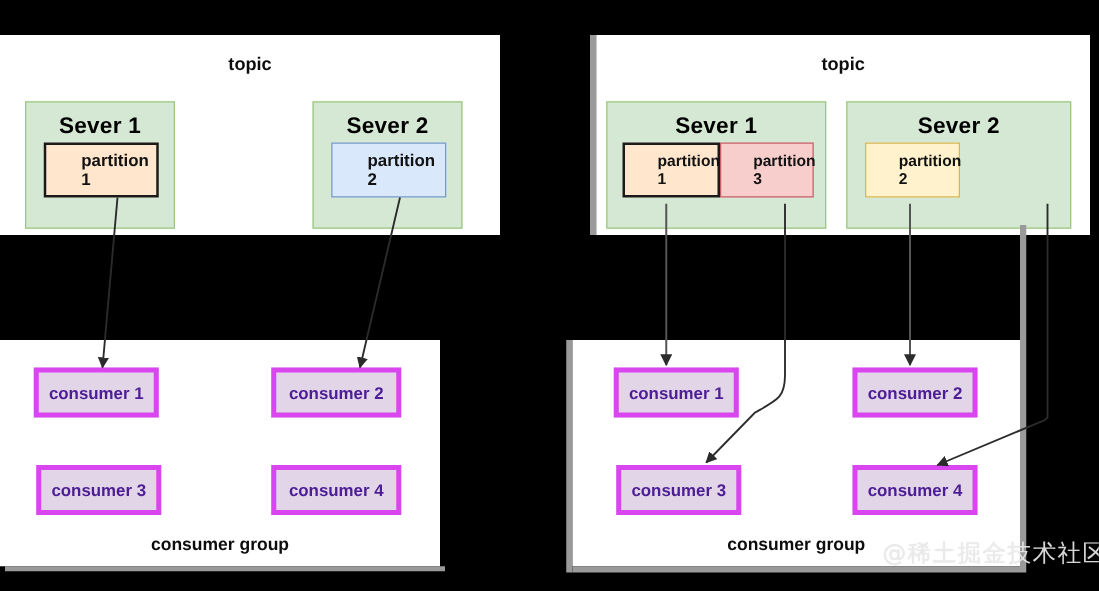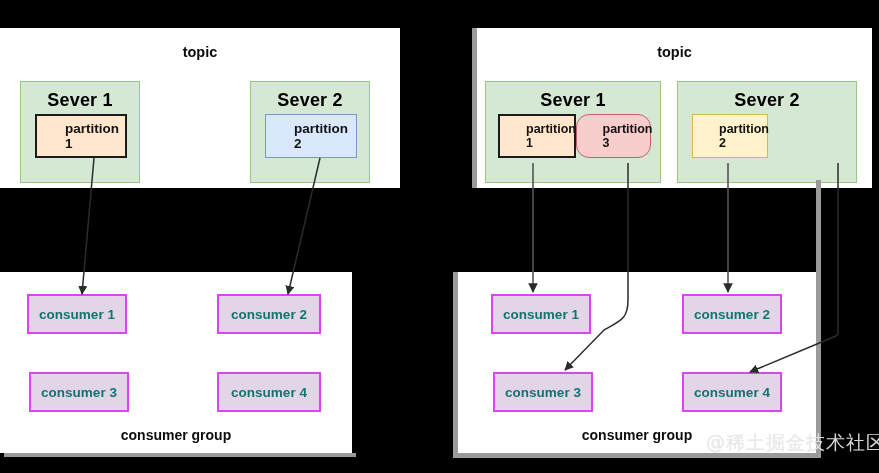--- a/index.html
+++ b/index.html
@@ -70,27 +70,27 @@
     left: 0; right: 0;
     text-align: center;
     font-size: 14.5px;
     font-weight: bold;
     color: #0d0d0d;
   }
   .consumer {
     position: absolute;
     box-sizing: border-box;
     background: #e1d5e7;
-    border: 2px solid #d946ef;
+    border: 4px solid #d946ef;
     display: flex;
     align-items: center;
     justify-content: center;
     font-size: 13.5px;
     font-weight: bold;
-    color: #0f766e;
+    color: #4c1d95;
   }
   .group-label {
     position: absolute;
     left: 0; right: 0;
     text-align: center;
     font-size: 14px;
     font-weight: bold;
     color: #0d0d0d;
   }
   .connector-svg {
@@ -139,21 +139,21 @@
   </div>
   <div class="panel-shadow-bottom" style="left:4px; top:453px; width:352px; height:4px;"></div>
 
   <div class="panel-shadow-right" style="left:472px; top:28px; width:5px; height:160px;"></div>
   <div class="panel" style="left:477px; top:28px; width:395px; height:160px;">
     <div class="topic-label" style="top:16px;">topic</div>
 
     <div class="server-box" style="left:8px; top:53px; width:176px; height:102px;">
       <div class="server-label" style="top:8px;">Sever 1</div>
       <div class="partition p-orange" style="left:12px; top:32px; width:78px; height:44px; font-size:12.5px;">partition 1</div>
-      <div class="partition p-pink" style="left:90px; top:32px; width:75px; height:44px; font-size:12.5px;border-radius:13px;">partition 3</div>
+      <div class="partition p-pink" style="left:90px; top:32px; width:75px; height:44px; font-size:12.5px;">partition 3</div>
     </div>
 
     <div class="server-box" style="left:200px; top:53px; width:180px; height:102px;">
       <div class="server-label" style="top:8px;">Sever 2</div>
       <div class="partition p-yellow" style="left:14px; top:32px; width:76px; height:44px; font-size:12.5px;">partition 2</div>
     </div>
   </div>
 
   <div class="panel-shadow-right" style="left:453px; top:272px; width:5px; height:186px;"></div>
   <div class="panel" style="left:458px; top:272px; width:358px; height:181px;">

